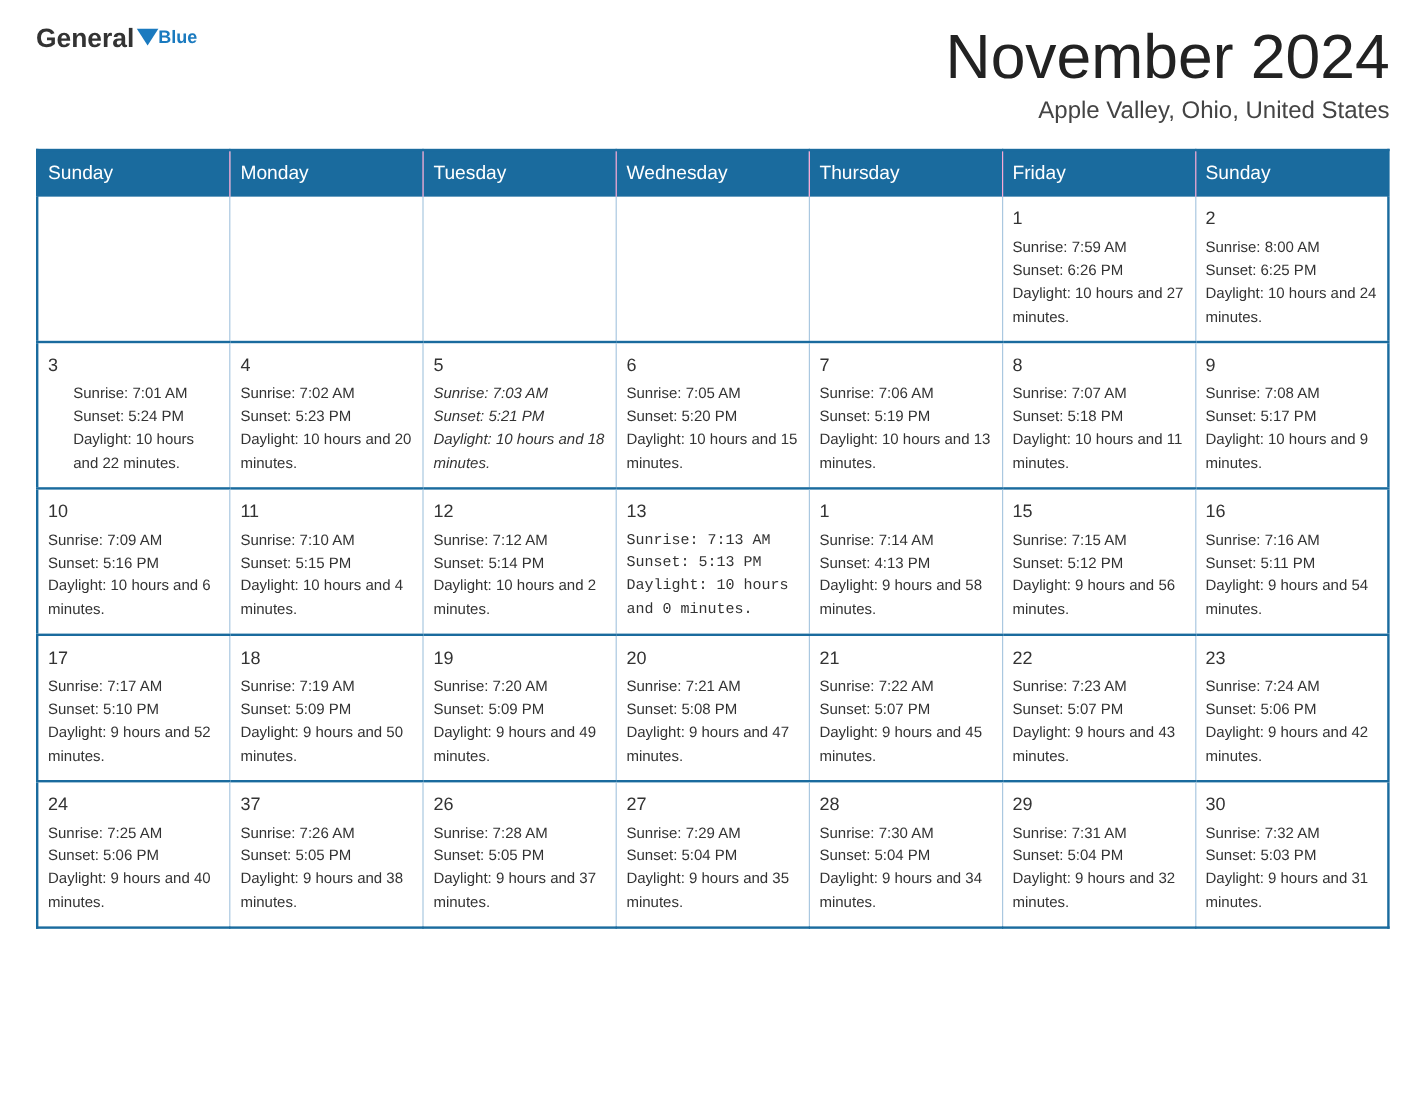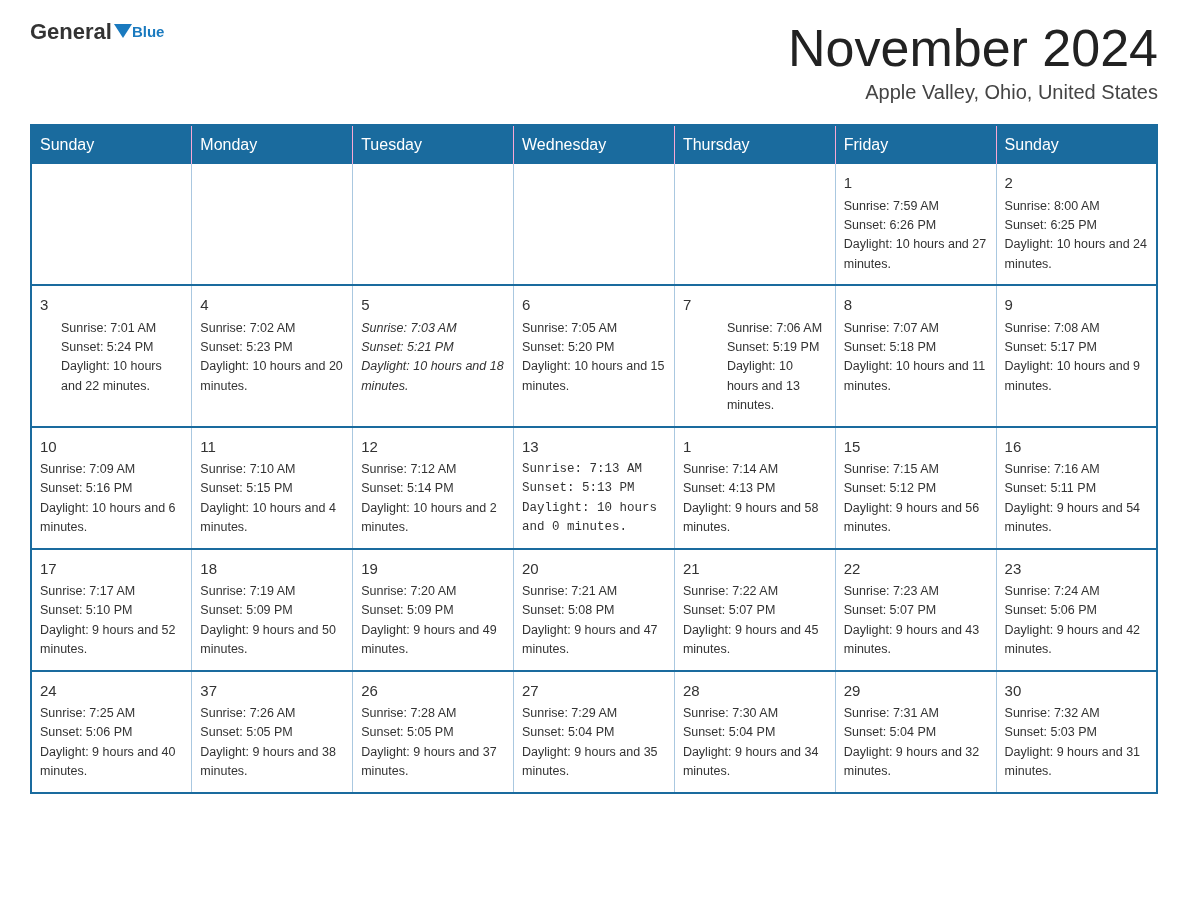--- a/index.html
+++ b/index.html
@@ -179,21 +179,21 @@
 Daylight: 10 hours and 18 minutes.</div>
         </td>
         <td>
           <span class="day-number">6</span>
           <div class="day-info" style="white-space: pre-line;">Sunrise: 7:05 AM
 Sunset: 5:20 PM
 Daylight: 10 hours and 15 minutes.</div>
         </td>
         <td>
           <span class="day-number">7</span>
-          <div class="day-info" style="white-space: pre-line; margin-left: 44px;">Sunrise: 7:06 AM
+          <div class="day-info" style="white-space: pre-line;">Sunrise: 7:06 AM
 Sunset: 5:19 PM
 Daylight: 10 hours and 13 minutes.</div>
         </td>
         <td>
           <span class="day-number">8</span>
           <div class="day-info" style="white-space: pre-line;">Sunrise: 7:07 AM
 Sunset: 5:18 PM
 Daylight: 10 hours and 11 minutes.</div>
         </td>
         <td>

